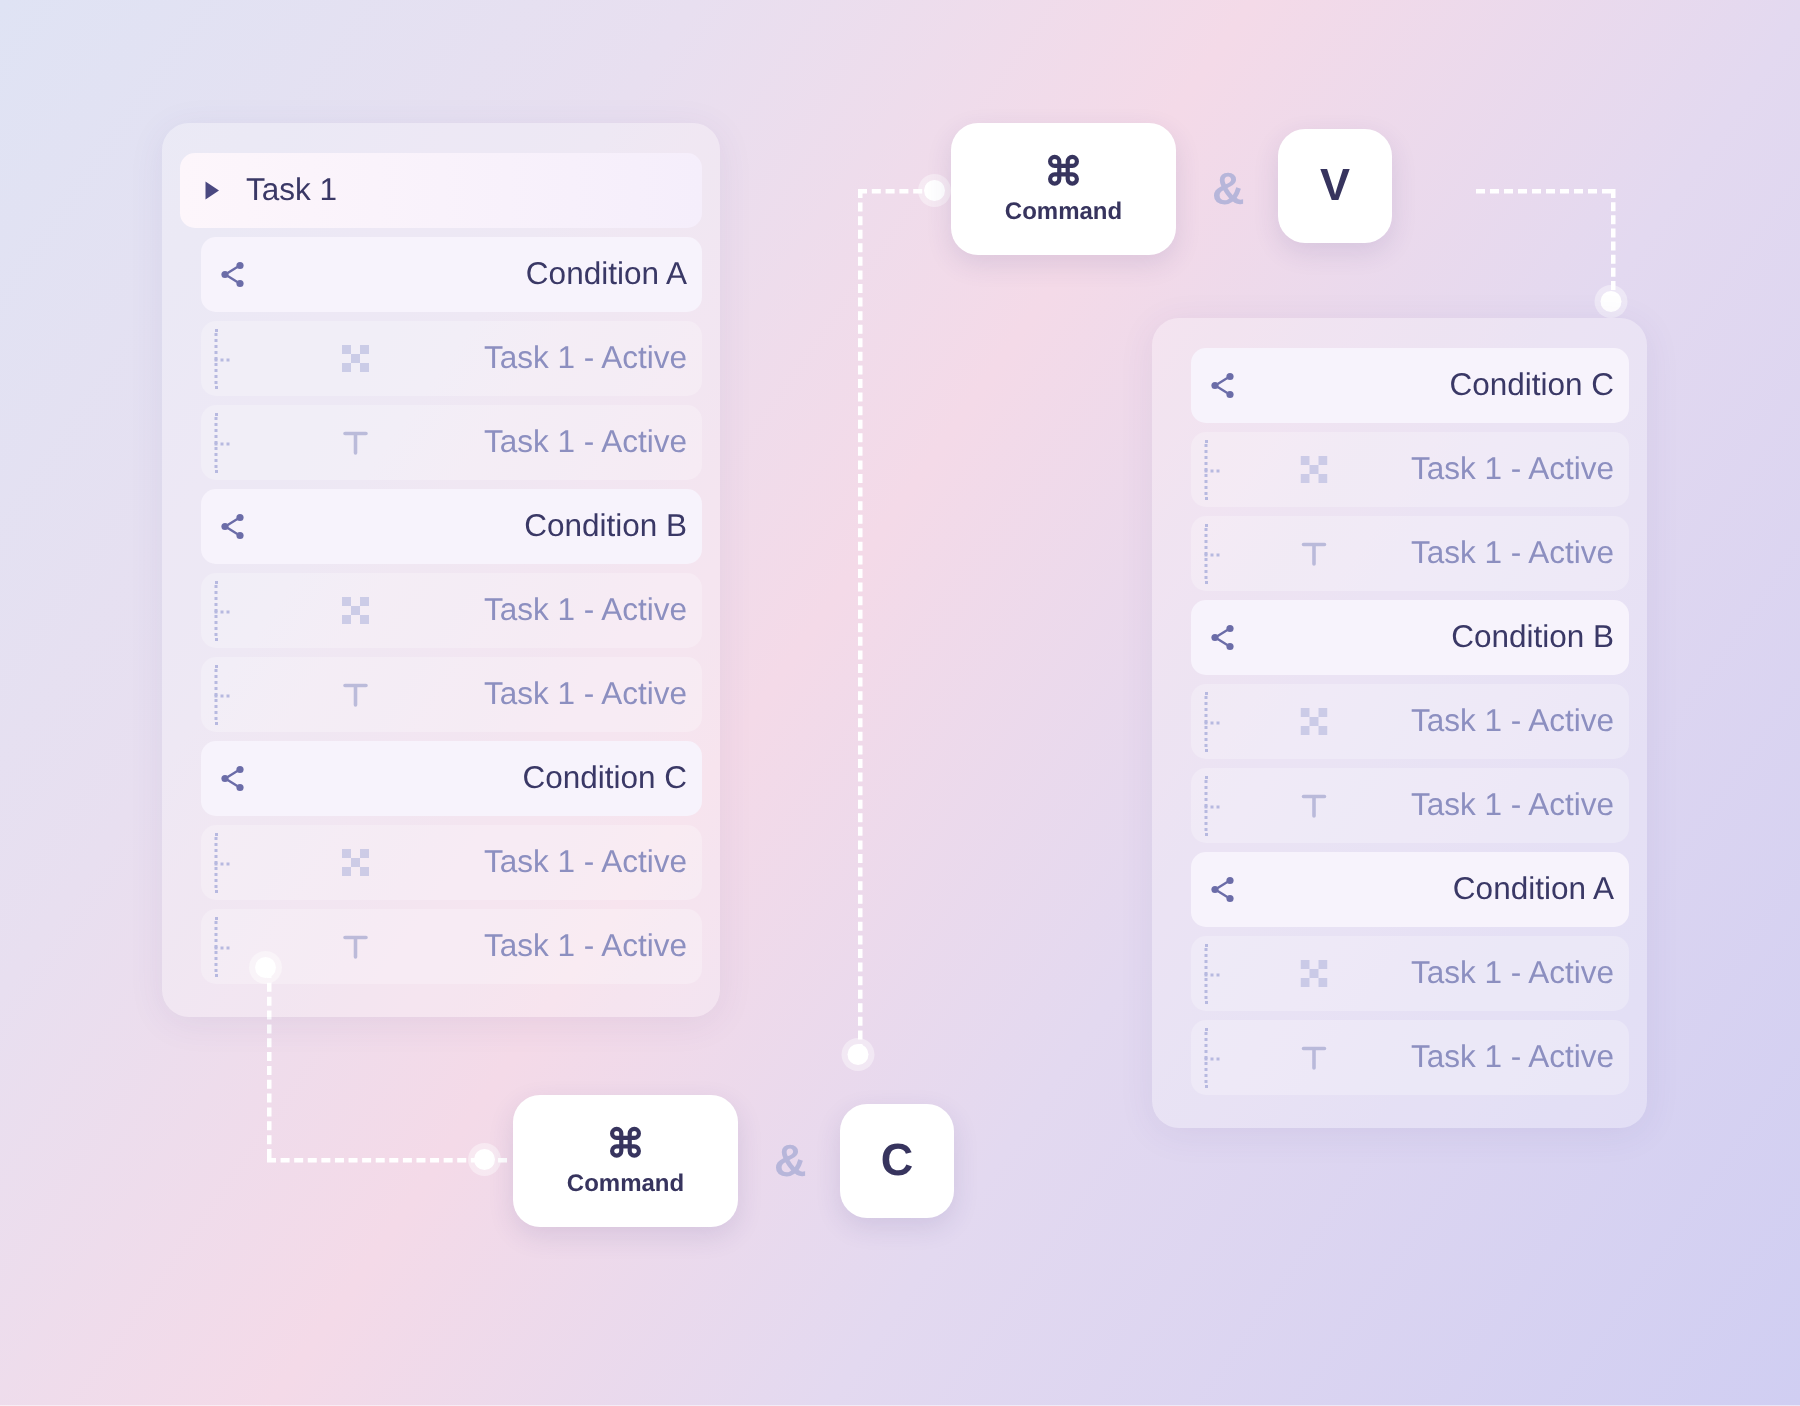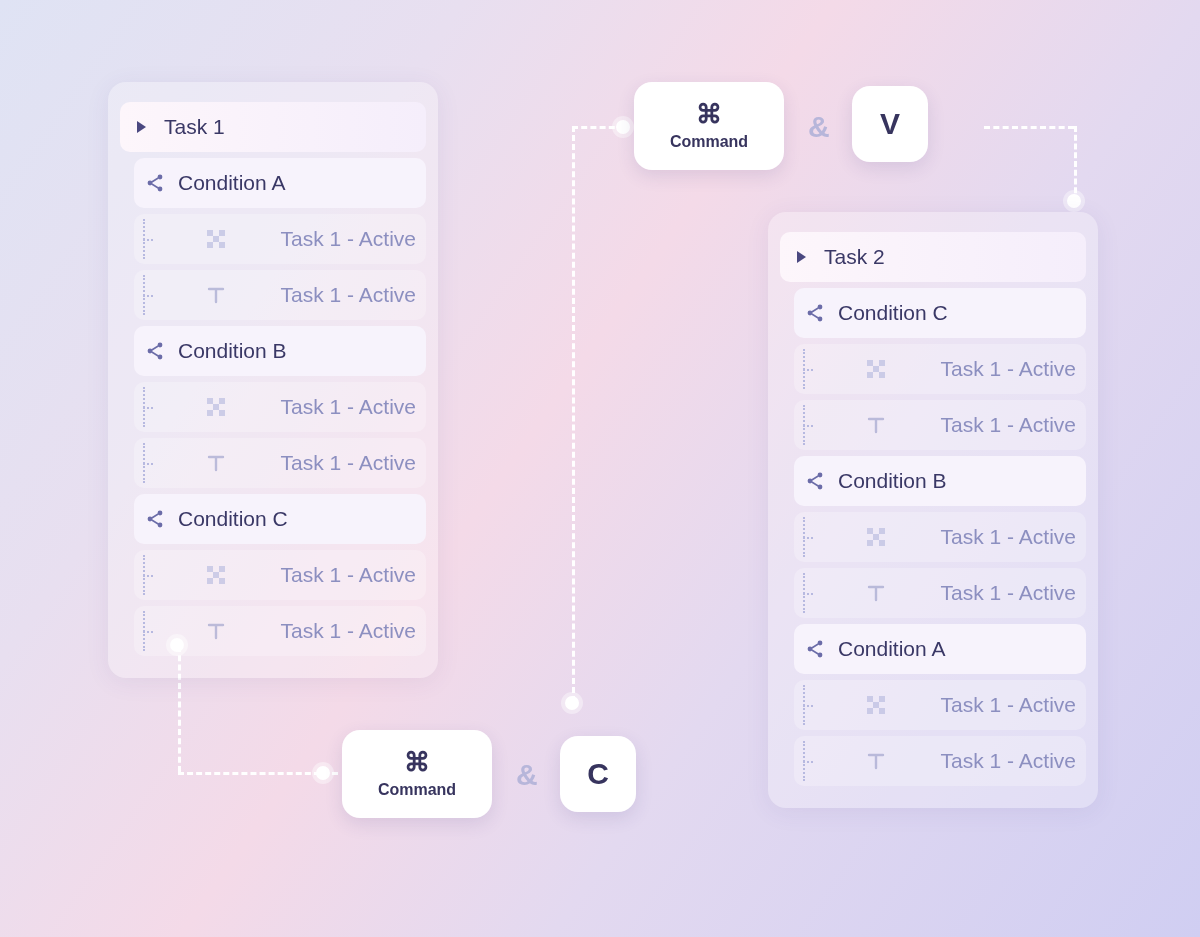--- a/index.html
+++ b/index.html
@@ -12,37 +12,37 @@
     overflow: hidden;
   }
 
   .panel {
     position: absolute;
     background: rgba(255,255,255,0.28);
     border-radius: 18px;
     padding: 14px 12px 16px 12px;
     box-shadow: 0 4px 24px rgba(80,60,140,0.08);
   }
-  .panel-left  { left: 108px; top: 82px;  width: 330px; }
+  .panel-left  { left: 108px; top: 82px;  width: 372px; }
   .panel-right { left: 768px; top: 212px; width: 330px; }
 
   .row {
     display: flex;
     align-items: center;
     height: 50px;
     border-radius: 10px;
     margin: 6px 0;
     padding: 0 10px;
     font-size: 21px;
     font-weight: 500;
     color: #3a3866;
     background: rgba(255,255,255,0.55);
   }
   .row.task { background: linear-gradient(90deg,#fdf6fb,#f5eefb); }
-  .row.cond { background: #f7f3fc; margin-left: 14px; }
+  .row.cond { background: #f7f3fc; margin-left: 14px; justify-content: space-between; }
   .row.leaf {
     background: rgba(255,255,255,0.25);
     margin-left: 14px;
     color: #8c8fc0;
     padding-left: 0;
     justify-content: space-between;
   }
   .row .lbl { margin-left: 12px; }
 
   
@@ -236,28 +236,20 @@
       <span class="ico text">
         <svg width="18" height="18" viewBox="0 0 18 18">
           <path d="M2 3h14M9 3v13" stroke="#9ea1cc" stroke-width="2.4" stroke-linecap="round"></path>
         </svg>
       </span>
       <span class="lbl">Task 1 - Active</span>
     </div>
 </div>
 
 <div class="panel panel-right">
-  <div class="row task">
-    <span class="ico tri">
-        <svg width="16" height="16" viewBox="0 0 16 16">
-          <path d="M4 2l9 6-9 6z" fill="#4a4880"></path>
-        </svg>
-      </span>
-    <span class="lbl">Task 2</span>
-  </div>
 
   <div class="row cond">
     <span class="ico share">
         <svg width="20" height="20" viewBox="0 0 20 20">
           <circle cx="5" cy="10" r="2.4" fill="#6b6ca8"></circle>
           <circle cx="15" cy="4" r="2.4" fill="#6b6ca8"></circle>
           <circle cx="15" cy="16" r="2.4" fill="#6b6ca8"></circle>
           <path d="M6.8 9 13.2 5M6.8 11l6.4 4" stroke="#6b6ca8" stroke-width="1.6"></path>
         </svg>
       </span>

